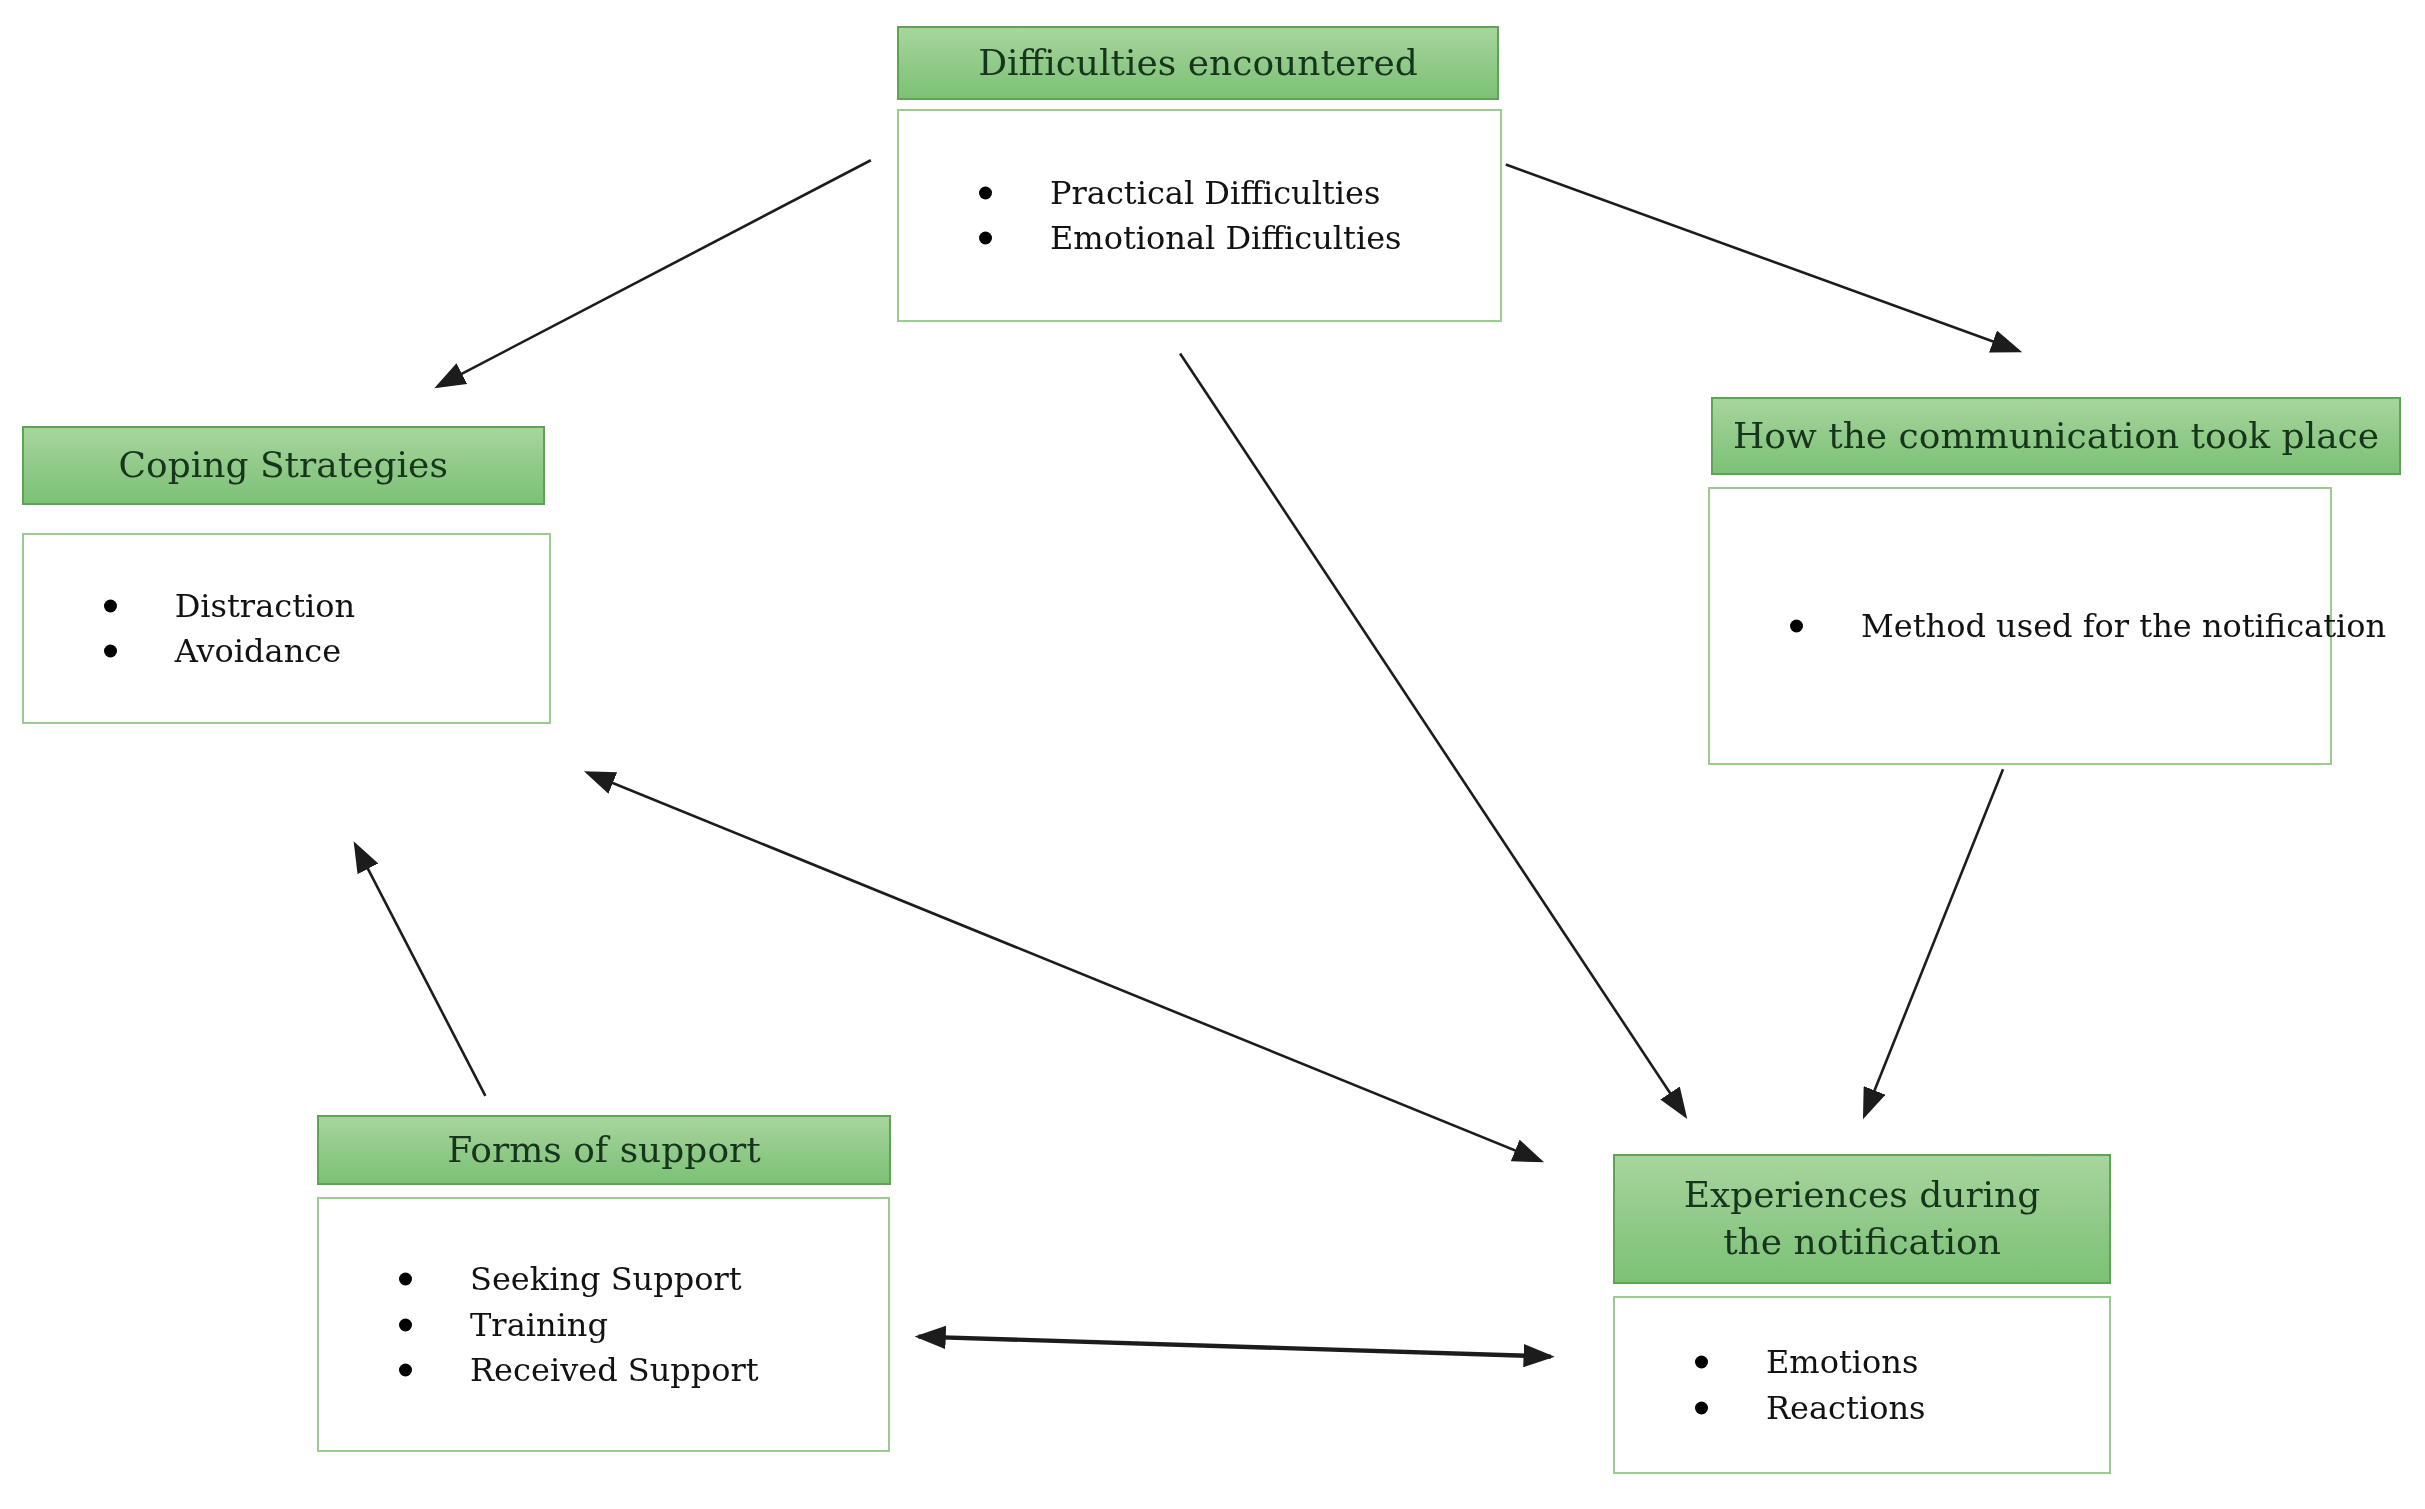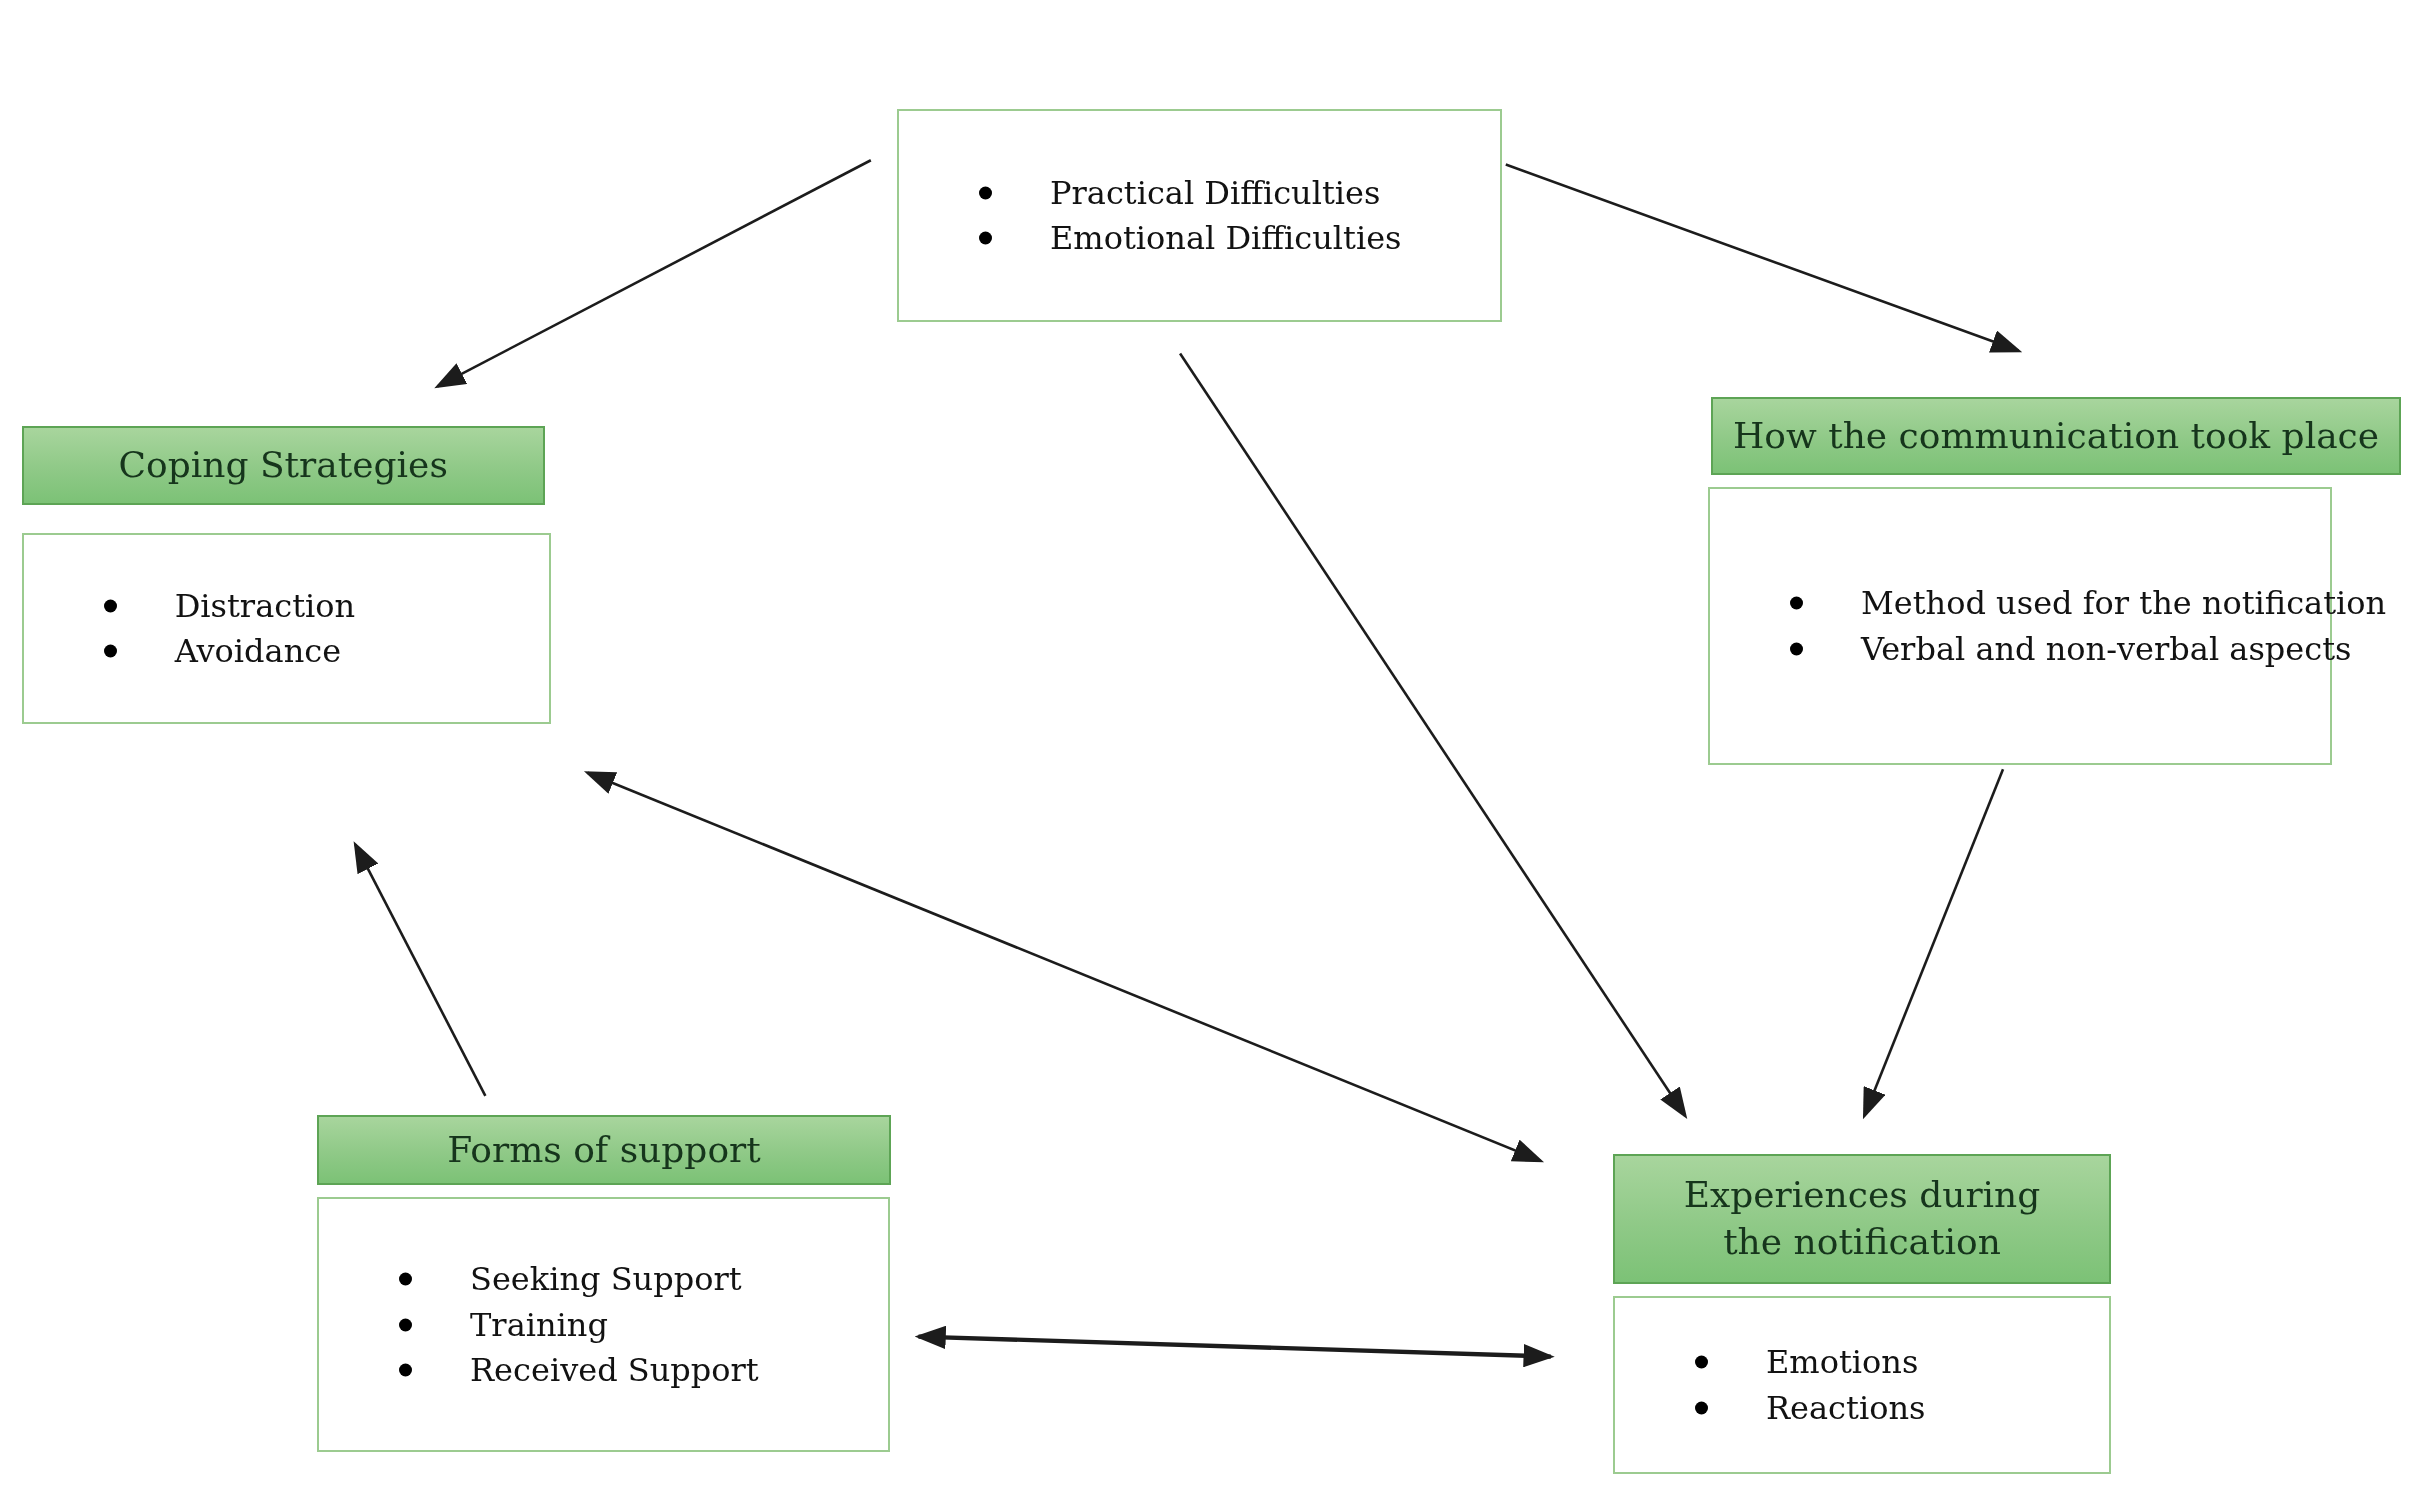--- a/index.html
+++ b/index.html
@@ -82,20 +82,23 @@
     </defs>
     <line x1="1005" y1="185" x2="505" y2="446" marker-end="url(#ah)"></line>
     <line x1="1738" y1="190" x2="2330" y2="405" marker-end="url(#ah)"></line>
     <line x1="1362" y1="408" x2="1945" y2="1288" marker-end="url(#ah)"></line>
     <line x1="2312" y1="888" x2="2152" y2="1288" marker-end="url(#ah)"></line>
     <line x1="678" y1="892" x2="1778" y2="1340" marker-start="url(#ah)" marker-end="url(#ah)"></line>
     <line x1="560" y1="1265" x2="410" y2="975" marker-end="url(#ah)"></line>
     <line class="thick" x1="1060" y1="1543" x2="1790" y2="1566" marker-start="url(#ah)" marker-end="url(#ah)"></line>
   </svg>
 
+  <div class="hdr" style="left:897px; top:26px; width:602px; height:74px;">
+    <span>Difficulties encountered</span>
+  </div>
   <div class="bdy" style="left:897px; top:109px; width:605px; height:213px;">
     <ul>
       <li>Practical Difficulties</li>
       <li>Emotional Difficulties</li>
     </ul>
   </div>
 
   <div class="hdr" style="left:21.7px; top:426px; width:523px; height:79px;">
     <span>Coping Strategies</span>
   </div>
@@ -105,21 +108,20 @@
       <li>Avoidance</li>
     </ul>
   </div>
 
   <div class="hdr" style="left:1711px; top:397px; width:690px; height:78px;">
     <span>How the communication took place</span>
   </div>
   <div class="bdy" style="left:1708px; top:487px; width:624px; height:278px;">
     <ul>
       <li>Method used for the notification</li>
-      <li>Verbal and non-verbal aspects</li>
     </ul>
   </div>
 
   <div class="hdr" style="left:317px; top:1115px; width:574px; height:70px;">
     <span>Forms of support</span>
   </div>
   <div class="bdy" style="left:317px; top:1197px; width:573px; height:255px;">
     <ul>
       <li>Seeking Support</li>
       <li>Training</li>

